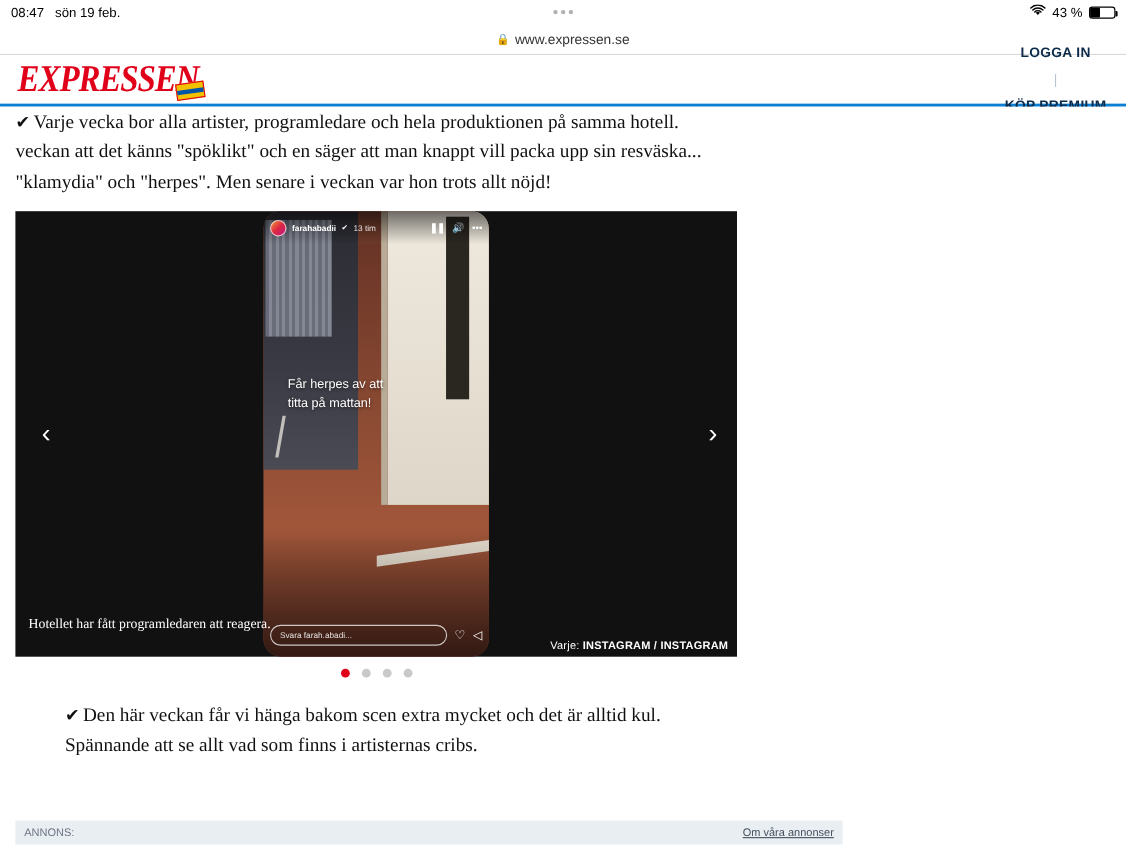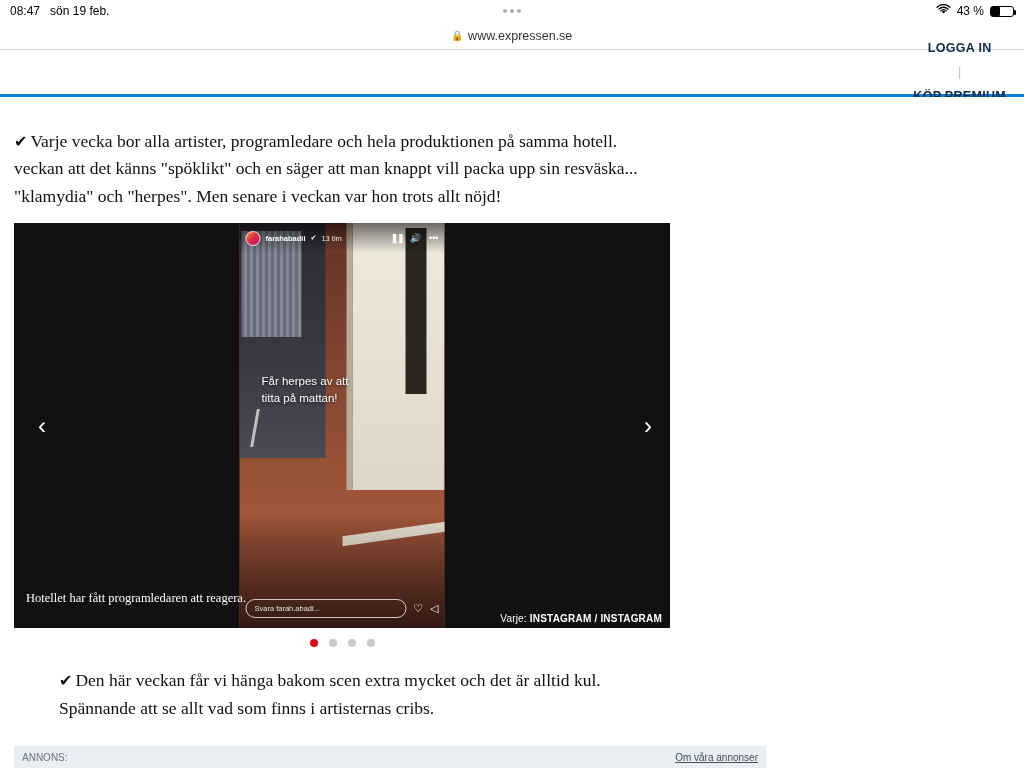--- a/index.html
+++ b/index.html
@@ -94,21 +94,21 @@
     font-size: 12.5px; font-weight: 700; color: #0b2a4a;
     letter-spacing: .3px;
     padding-right: 6px;
     flex-direction: column;
   }
   .hdr-sep { color: #b9c4ce; font-weight: 400; }
   .hdr-rule { height: 3px; background: #0b7fd4; width: 100%; }
 
   
   .page { width: 100%; height: calc(768px - 22px - 28px - 44px - 3px); overflow: hidden; background:#fff; position: relative;}
-  .article { width: 656px; margin-left: 14px; padding-top: 32px; }
+  .article { width: 656px; margin-left: 14px; padding-top: 1px; }
   .para {
     font-family: "Liberation Serif", serif;
     font-size: 17.5px;
     line-height: 1.45;
     color: #111;
     margin: 0 0 2px 0;
   }
   .para .check { font-family: "DejaVu Sans", sans-serif; font-size: 16px; margin-right: 3px; }
   .para.indent { text-indent: 14px; }
   .para-block { margin-bottom: 14px; }
@@ -118,20 +118,21 @@
     position: relative;
     width: 656px; height: 405px;
     background: #111111;
     overflow: hidden;
   }
   .story {
     position: absolute; left: 50%; transform: translateX(-50%);
     top: 0; width: 205px; height: 100%;
     background: #6e3a2a;
     overflow: hidden;
+    border-radius: 16px;
   }
   
   .ph-carpet {
     position: absolute; left: 0; right: 0; top: 30px; bottom: 0;
     background:
       linear-gradient(180deg, #6a3527 0%, #8a4a33 40%, #a2573a 70%, #5c2e22 100%);
   }
   .ph-wall-left {
     position: absolute; left: 0; top: 0; width: 42%; height: 58%;
     background: linear-gradient(180deg,#2b2b33 0%, #3a3a44 60%, #4b4b55 100%);
@@ -273,20 +274,24 @@
       </span>
   </div>
 </div>
 
 <div class="urlbar">
   <span class="lock">🔒</span>
   <span>www.expressen.se</span>
 </div>
 
 <div class="siteheader">
+  <div class="logo-wrap">
+    <div class="logo">EXPRESSEN</div>
+    <div class="logo-flag"></div>
+  </div>
   <div class="hdr-right">
     <span>LOGGA IN</span>
     <span class="hdr-sep">|</span>
     <span>KÖP PREMIUM</span>
   </div>
 </div>
 <div class="hdr-rule"></div>
 
 <div class="page">
   <div class="article">

